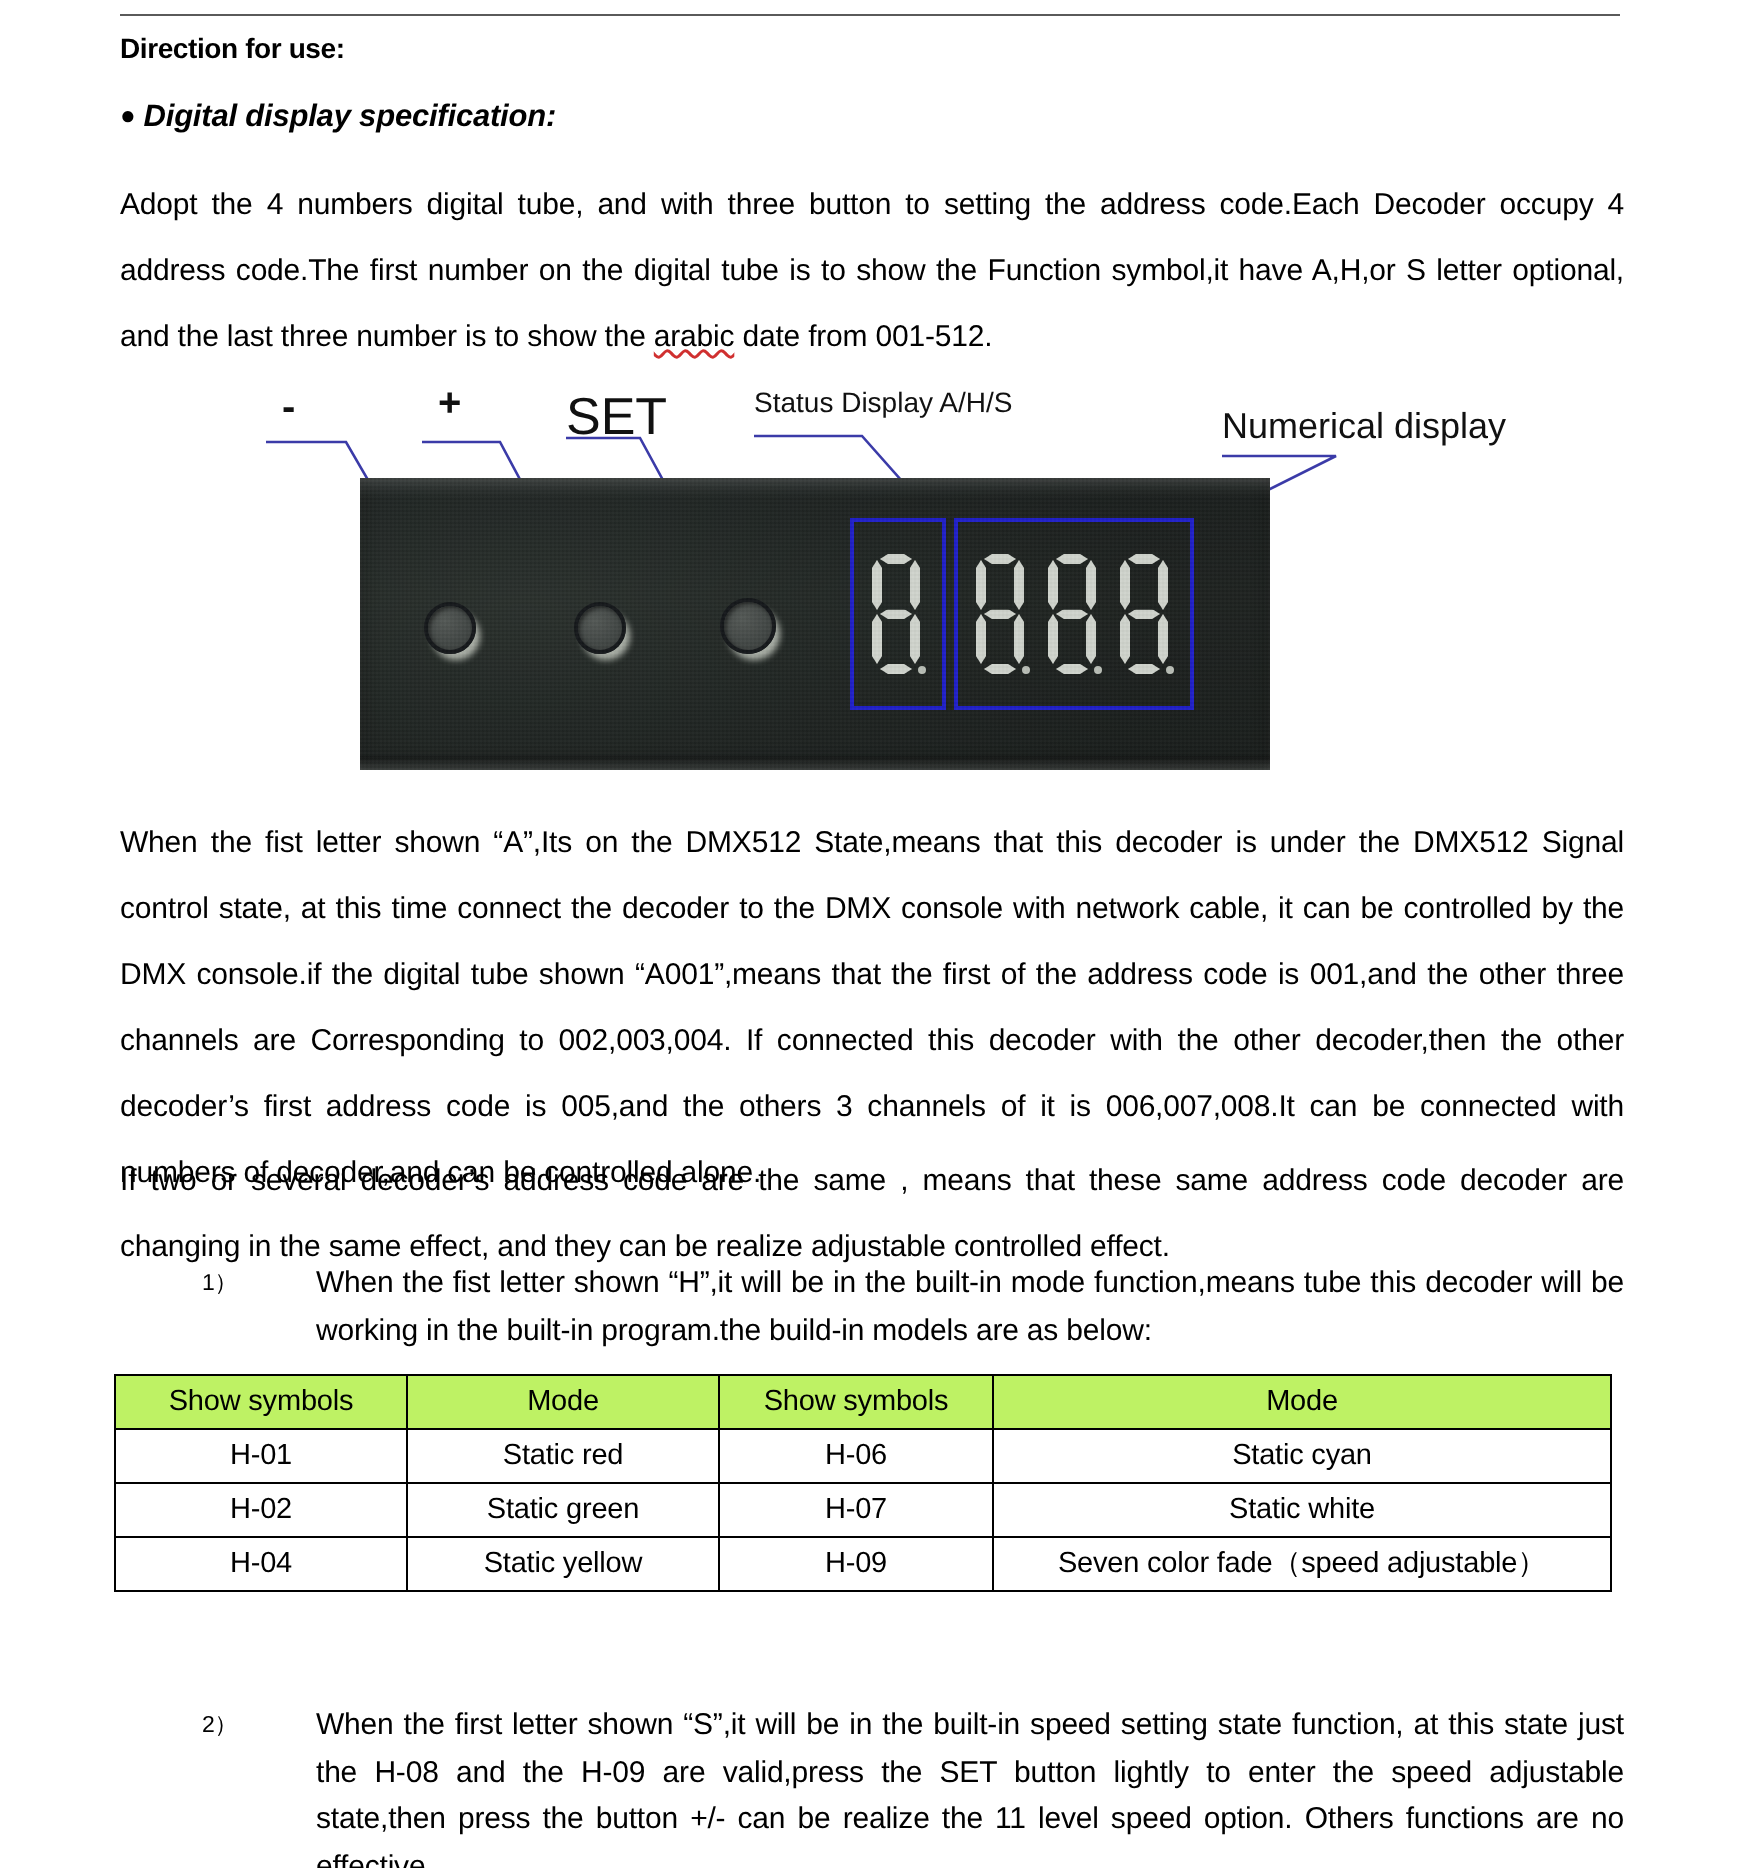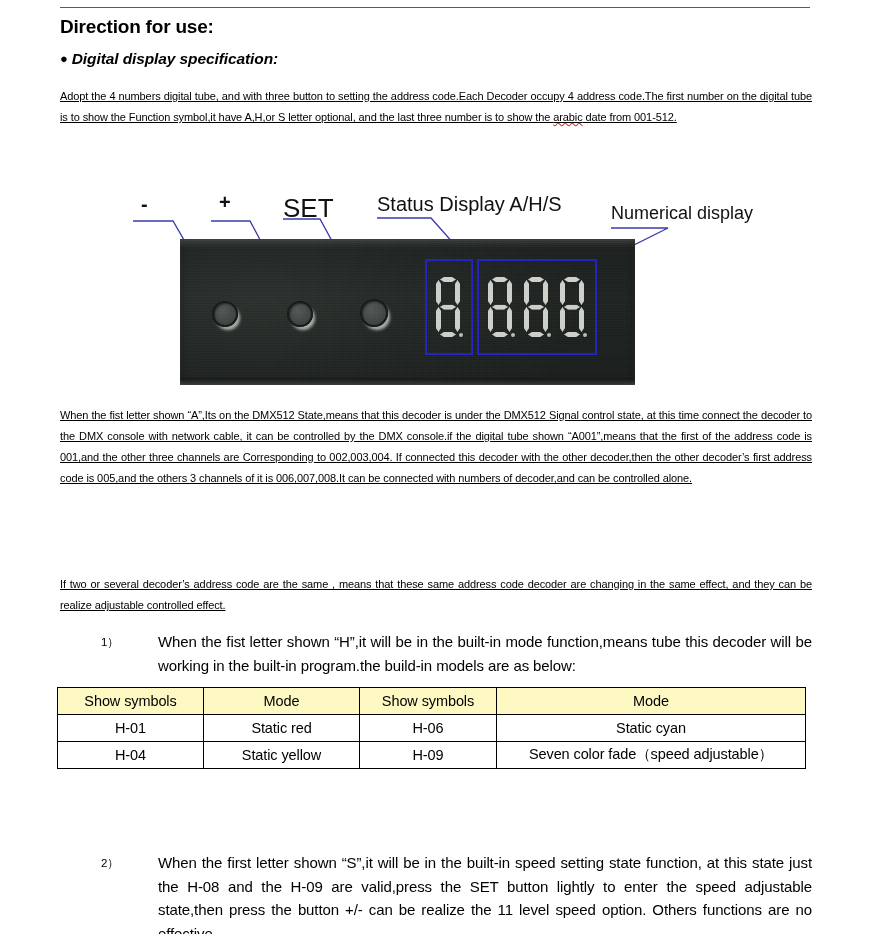--- a/index.html
+++ b/index.html
@@ -31,21 +31,21 @@
     width: 750px;
     height: 1px;
     background: #5a5a5a;
   }
 
   
   .h1 {
     position: absolute;
     left: 60px;
     top: 16px;
-    font-size: 19px;
+    font-size: 14px;
     font-weight: bold;
     letter-spacing: -0.2px;
   }
   .h2 {
     position: absolute;
     left: 60px;
     top: 50px;
     font-size: 15.5px;
     font-weight: bold;
     letter-spacing: -0.1px;
@@ -53,25 +53,24 @@
   }
   .h2 .bullet {
     font-size: 13px;
     vertical-align: 1px;
     margin-right: 4px;
   }
 
   
   .para {
     position: absolute;
-    font-size: 11px;
-    line-height: 21px;
+    font-size: 15px;
+    line-height: 33px;
     text-align: justify;
     letter-spacing: -0.1px;
-    text-decoration: underline;
   }
   .para.intro { left: 60px; top: 86px; width: 752px; }
   .para.blockA { left: 60px; top: 405px; width: 752px; }
   .para.blockB { left: 60px; top: 574px; width: 752px; }
 
   .squiggle {
     text-decoration: underline wavy #d03030;
     text-decoration-skip-ink: none;
   }
 
@@ -242,21 +241,21 @@
     table-layout: fixed;
   }
   .tbl th, .tbl td {
     border: 1px solid #000000;
     text-align: center;
     padding: 2px 2px 3px 2px;
     font-weight: normal;
     height: 21px;
     letter-spacing: -0.1px;
   }
-  .tbl thead th { background: #fef9c3; }
+  .tbl thead th { background: #bef264; }
   .tbl col.c1 { width: 146px; }
   .tbl col.c2 { width: 156px; }
   .tbl col.c3 { width: 137px; }
   .tbl col.c4 { width: 309px; }
 </style>
 </head>
 <body>
 
 <div class="page">
 
@@ -270,21 +269,21 @@
 
   <div class="para intro">
     <span>Adopt the 4 numbers digital tube, and with three button to setting the address code.Each Decoder occupy 4 address code.The first number on the digital tube is to show the Function symbol,it have A,H,or S letter optional, and the last three number is to show the </span><span class="squiggle">arabic</span><span> date from 001-512.</span>
   </div>
 
   <div class="figure">
 
     <div class="fig-label tiny" style="left:141px; top:10px;">-</div>
     <div class="fig-label tiny" style="left:219px; top:8px;">+</div>
     <div class="fig-label" style="left:283px; top:10px; font-size:26px;">SET</div>
-    <div class="fig-label" style="left:377px; top:10px; font-size:20px;">Status Display A/H/S</div>
+    <div class="fig-label" style="left:377px; top:10px; font-size:14px;">Status Display A/H/S</div>
     <div class="fig-label" style="left:611px; top:20px; font-size:18px;">Numerical display</div>
 
     <svg class="leader" style="left:0; top:0; width:870px; height:210px;">
 
       <polyline points="133,38 173,38 224,126"></polyline>
 
       <polyline points="211,38 250,38 297,126"></polyline>
 
       <polyline points="283,36 320,36 368,124"></polyline>
 
@@ -375,20 +374,26 @@
       </tr>
     </thead>
     <tbody>
       <tr>
         <td>H-01</td>
         <td>Static red</td>
         <td>H-06</td>
         <td>Static cyan</td>
       </tr>
       <tr>
+        <td>H-02</td>
+        <td>Static green</td>
+        <td>H-07</td>
+        <td>Static white</td>
+      </tr>
+      <tr>
         <td>H-04</td>
         <td>Static yellow</td>
         <td>H-09</td>
         <td>Seven color fade（speed adjustable）</td>
       </tr>
     </tbody>
   </table>
 
   <div class="li item2">
     <span class="marker">2）</span>

